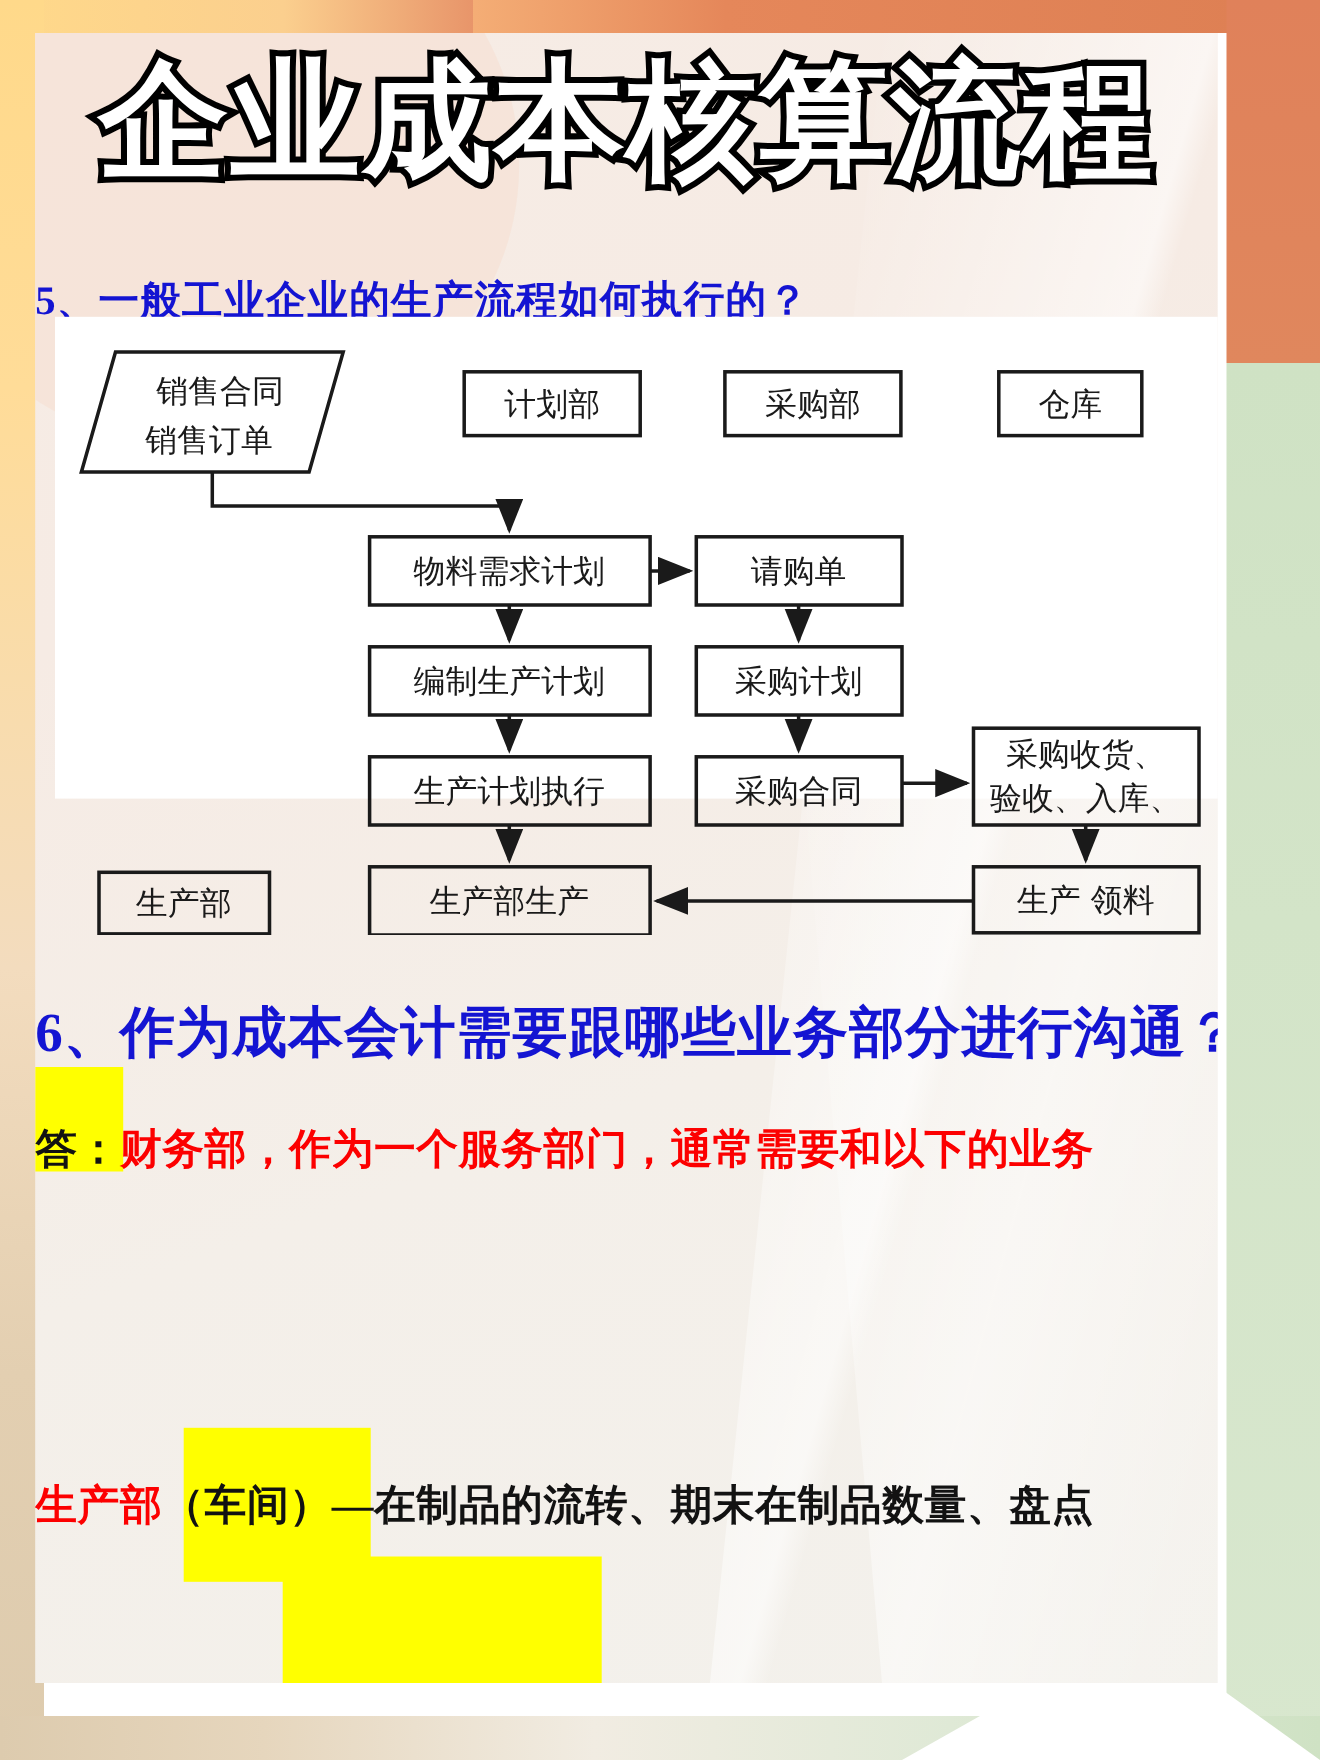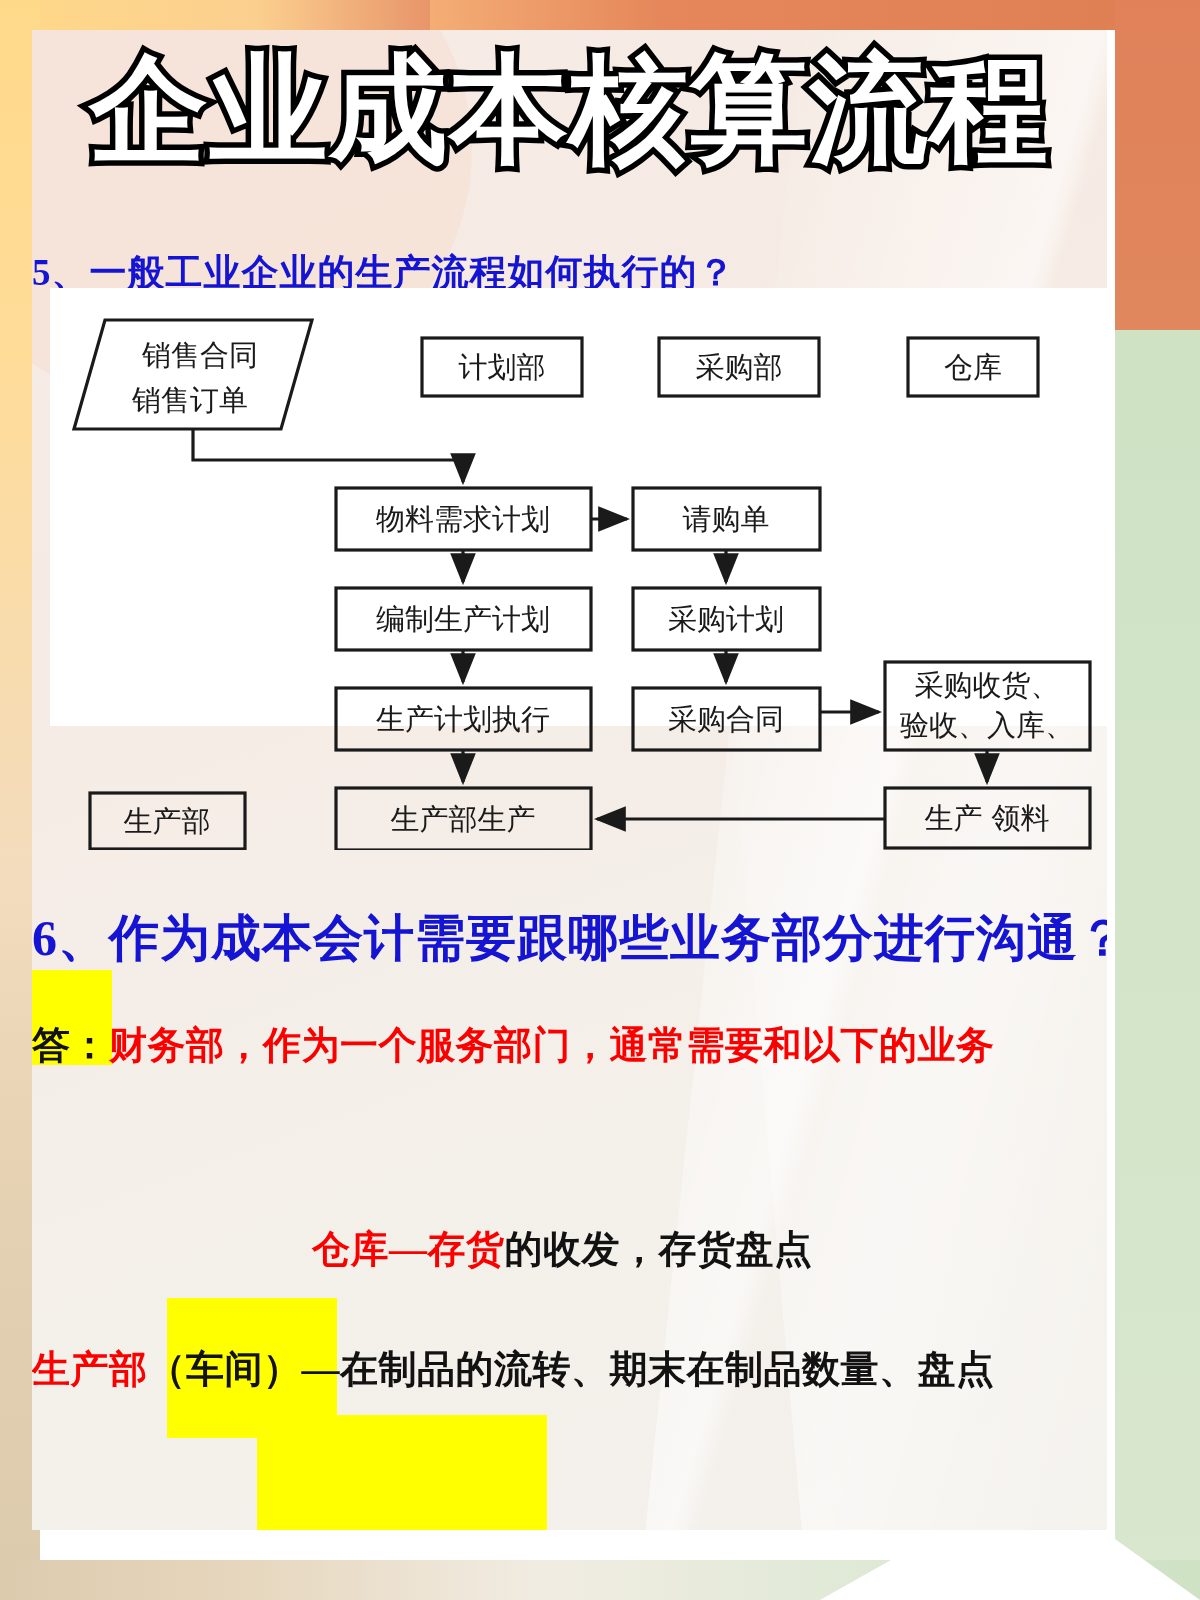--- a/index.html
+++ b/index.html
@@ -205,23 +205,20 @@
 
     <div class="hlbox" id="hl-da"></div>
     <div class="hlbox" id="hl-b1"></div>
     <div class="hlbox" id="hl-b2"></div>
 
     <div class="ans" id="a1">
       <span class="black">答：</span><span class="red">财务部，作为一个服务部门，通常需要和以下的业务</span>
     </div>
 
 
-    <div class="ans" id="a3">
-      <span class="red">仓库—存货</span><span class="black">的收发，存货盘点</span>
-    </div>
 
     <div class="ans" id="a4">
       <span class="red">生产部</span><span class="black">（车间）</span><span class="black">—在制品的流转、期末在制品数量、盘点</span>
     </div>
 
 
   </div>
 </div>
 
 </body></html>

